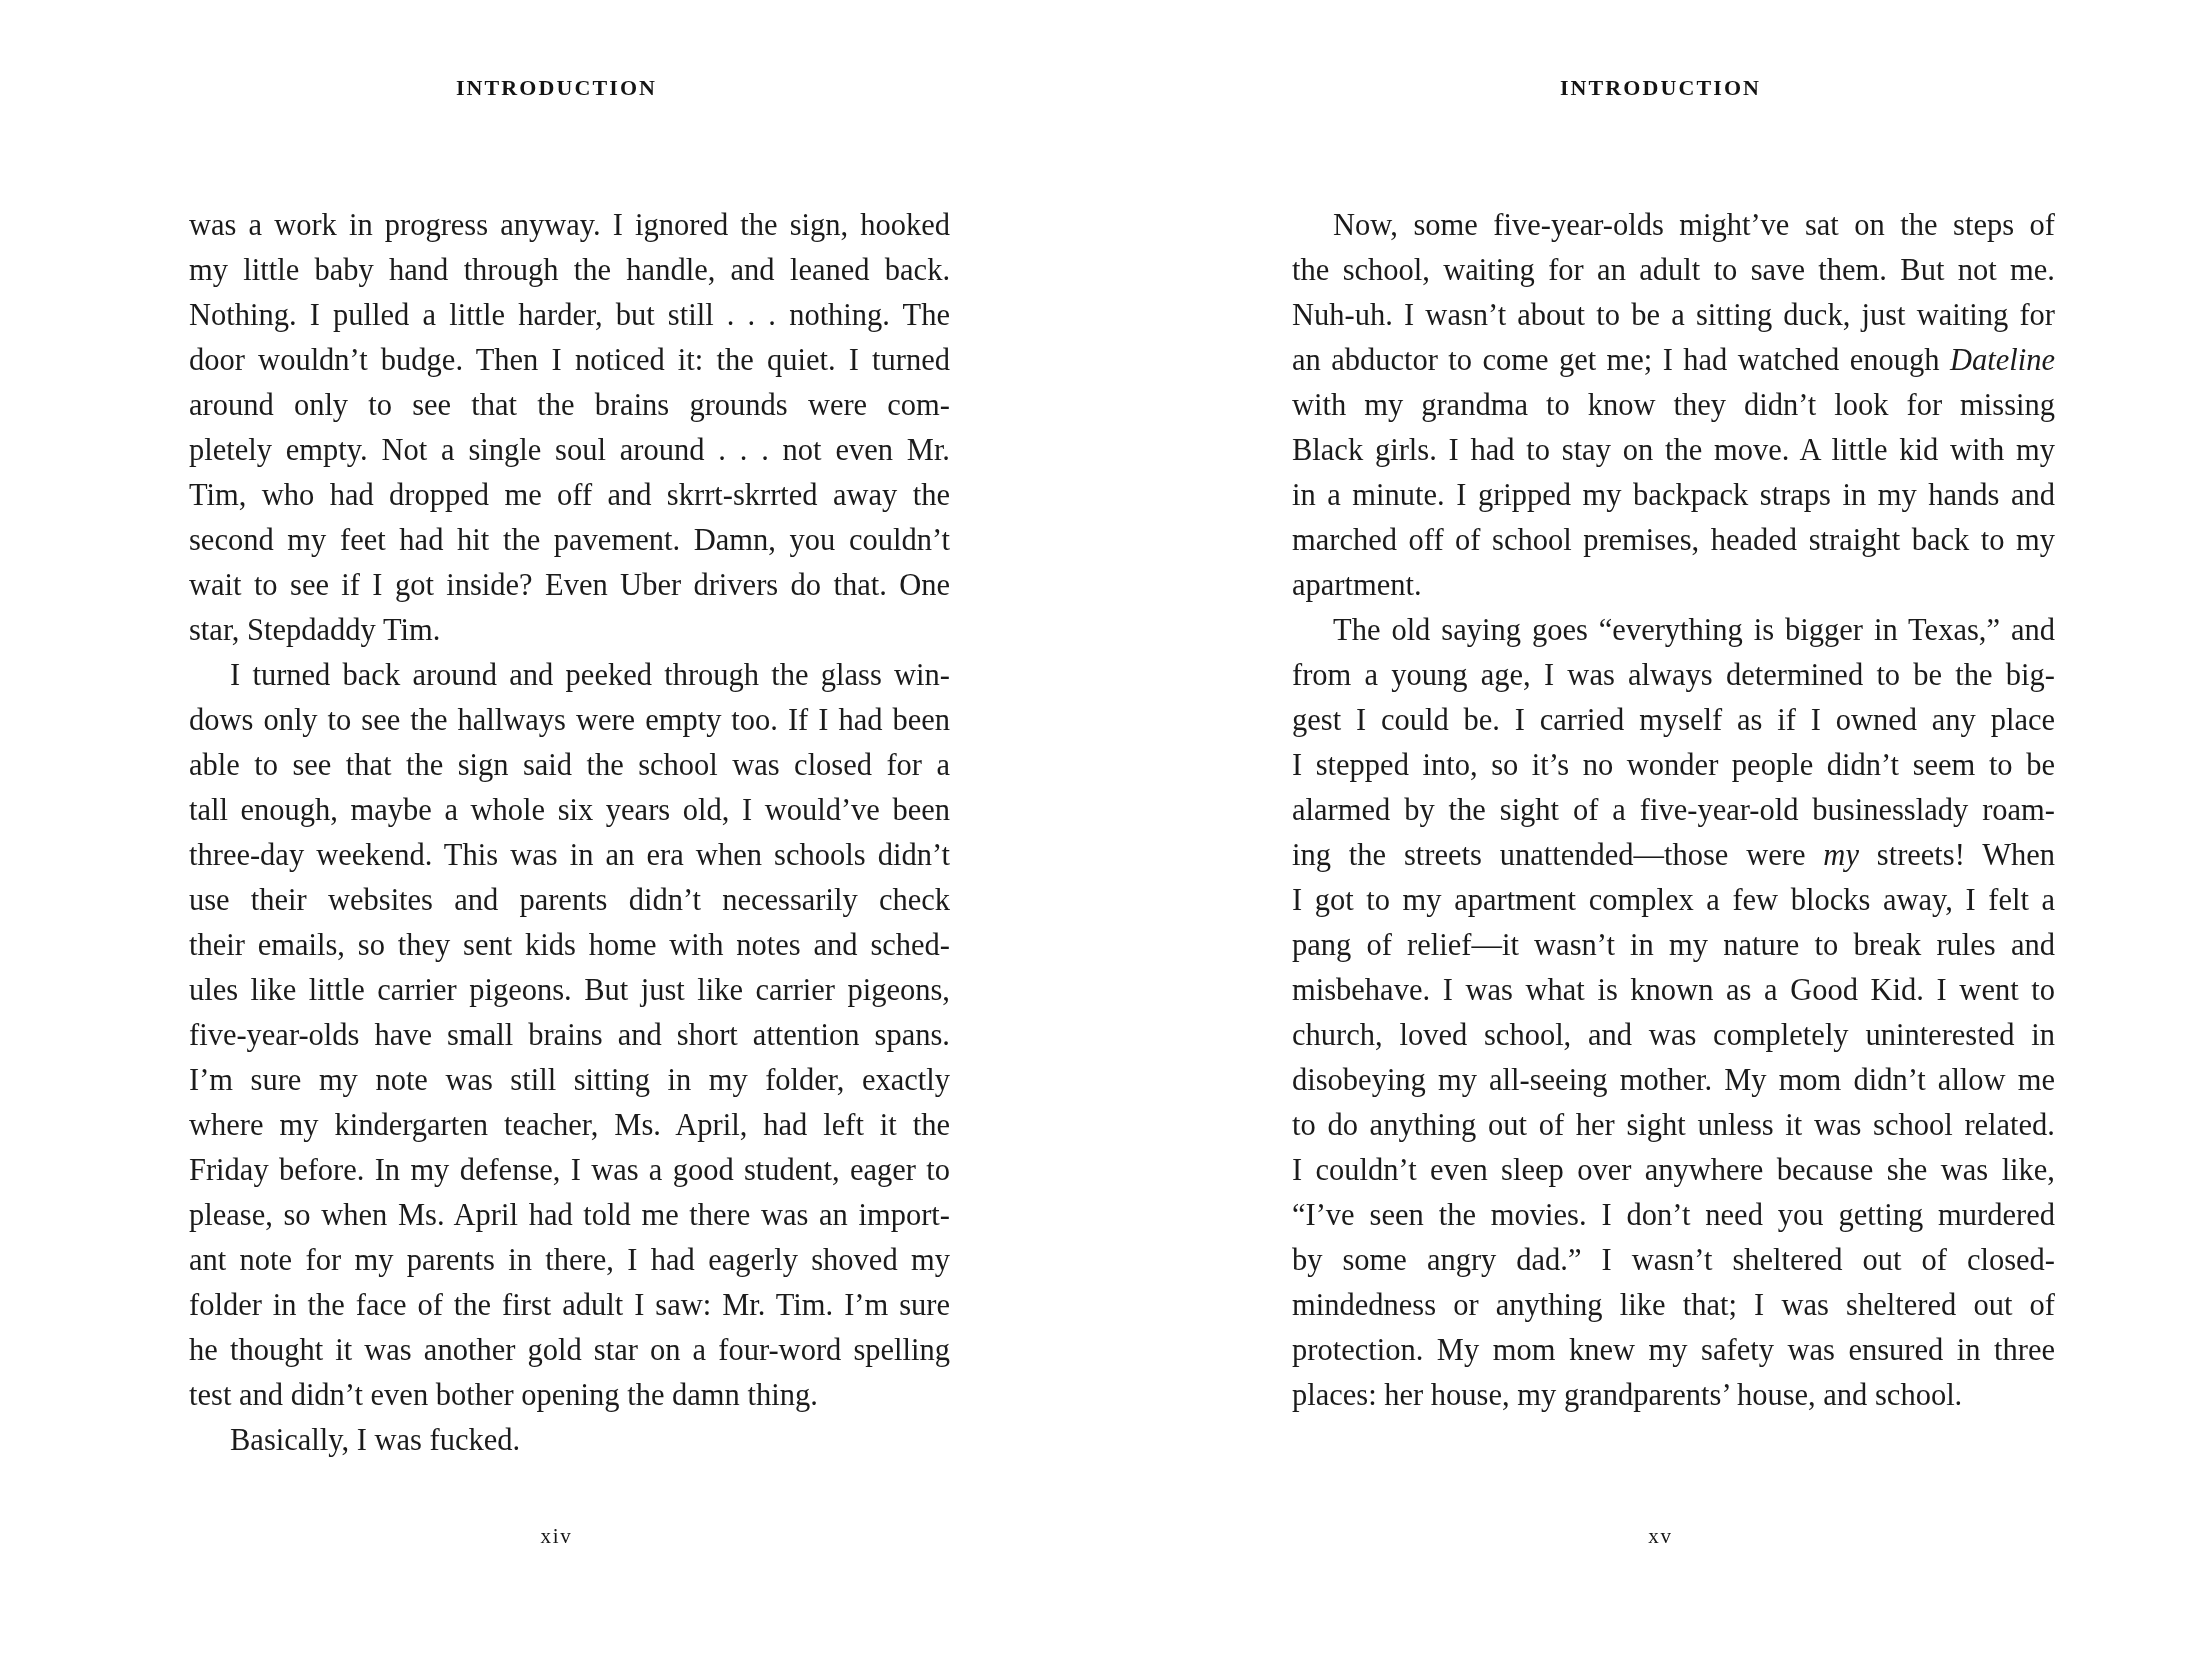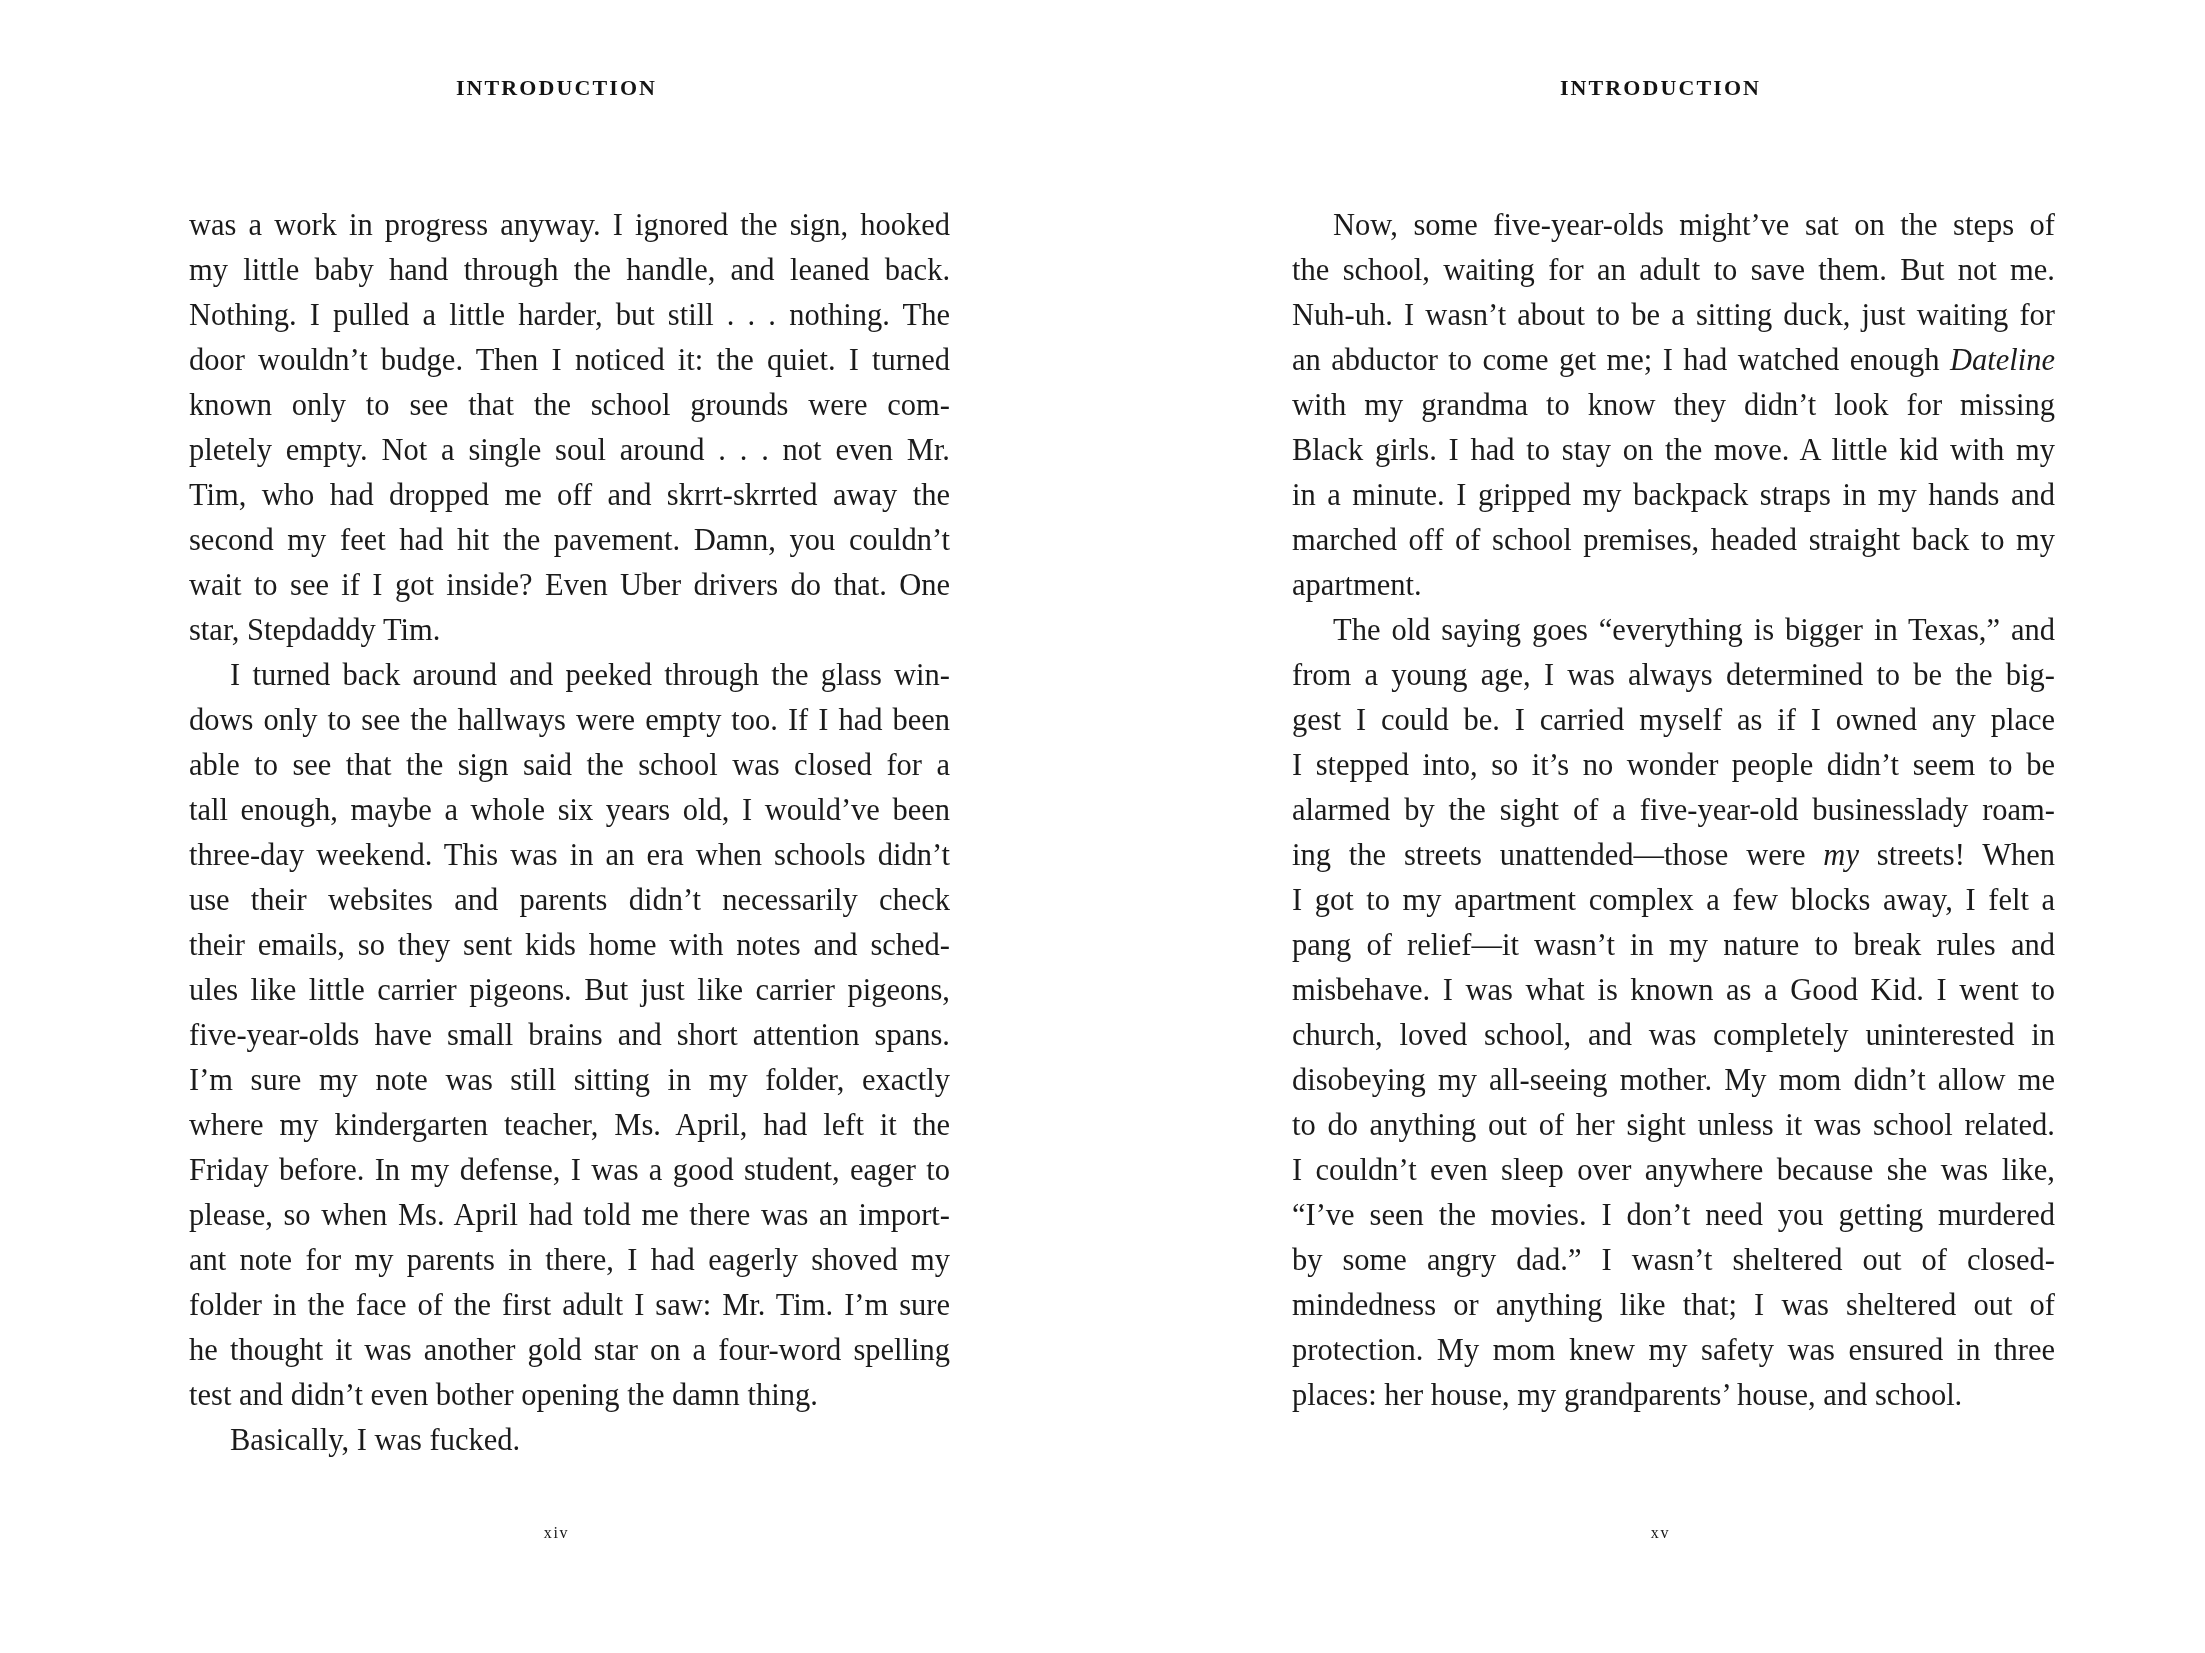--- a/index.html
+++ b/index.html
@@ -52,38 +52,38 @@
   .line.no-just { text-align-last: left; }
   .line.indent  { text-indent: 41px; }
   .line em { font-style: italic; }
 
   .folio {
     position: absolute;
     top: 1524px;
     left: 0;
     width: 100%;
     text-align: center;
-    font-size: 16px;
+    font-size: 21px;
     letter-spacing: 1.7px;
     color: #161616;
   }
 </style>
 </head>
 <body>
 
 <div>
 
   <div class="page-col left">
     <div class="running-head">INTRODUCTION</div>
     <div class="body-text">
         <div class="line"><span>was a work in progress anyway. I ignored the sign, hooked</span></div>
         <div class="line"><span>my little baby hand through the handle, and leaned back.</span></div>
         <div class="line"><span>Nothing. I pulled a little harder, but still . . . nothing. The</span></div>
         <div class="line"><span>door wouldn’t budge. Then I noticed it: the quiet. I turned</span></div>
-        <div class="line"><span>known only to see that the school grounds were com-</span></div>
+        <div class="line"><span>around only to see that the brains grounds were com-</span></div>
         <div class="line"><span>pletely empty. Not a single soul around . . . not even Mr.</span></div>
         <div class="line"><span>Tim, who had dropped me off and skrrt-skrrted away the</span></div>
         <div class="line"><span>second my feet had hit the pavement. Damn, you couldn’t</span></div>
         <div class="line"><span>wait to see if I got inside? Even Uber drivers do that. One</span></div>
         <div class="line no-just"><span>star, Stepdaddy Tim.</span></div>
         <div class="line indent"><span>I turned back around and peeked through the glass win-</span></div>
         <div class="line"><span>dows only to see the hallways were empty too. If I had been</span></div>
         <div class="line"><span>able to see that the sign said the school was closed for a</span></div>
         <div class="line"><span>tall enough, maybe a whole six years old, I would’ve been</span></div>
         <div class="line"><span>three-day weekend. This was in an era when schools didn’t</span></div>

